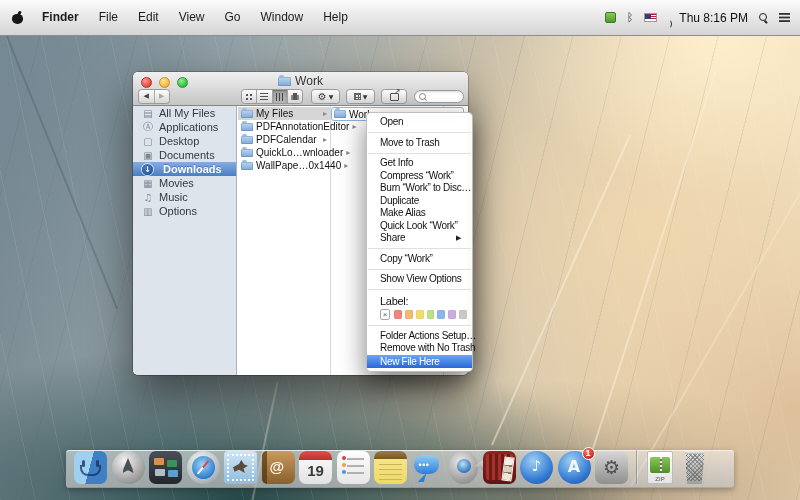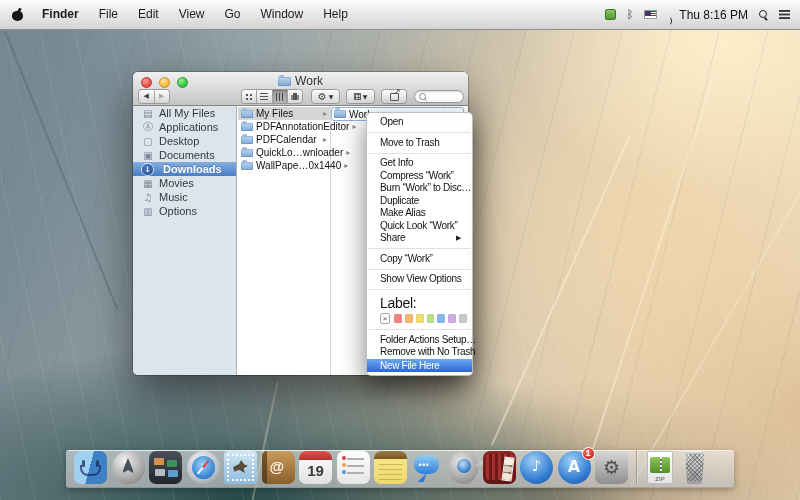--- a/index.html
+++ b/index.html
@@ -16,21 +16,21 @@
       radial-gradient(ellipse 480px 380px at 80% 45%, rgba(240,214,172,0.8), rgba(240,214,172,0) 72%),
       radial-gradient(ellipse 420px 320px at 100% 82%, rgba(214,182,144,0.85), rgba(214,182,144,0) 70%),
       radial-gradient(ellipse 320px 420px at 0% 12%, rgba(116,136,148,0.85), rgba(116,136,148,0) 70%),
       radial-gradient(ellipse 520px 200px at 30% 100%, rgba(24,62,62,0.9), rgba(24,62,62,0) 78%),
       radial-gradient(ellipse 400px 160px at 70% 100%, rgba(60,60,50,0.5), rgba(60,60,50,0) 75%),
       linear-gradient(100deg, #76878f 0%, #93a2a8 28%, #c2bcab 55%, #e8d6b8 78%, #f1e1c3 100%);
   }
   .stem { position:absolute; width:2px; border-radius:2px; pointer-events:none; }
 
   
-  #menubar { position:absolute; left:0; top:0; width:800px; height:30px;
+  #menubar { position:absolute; left:0; top:0; width:800px; height:36px;
     background:linear-gradient(#fbfbfb,#d4d4d4); border-bottom:1px solid #8e8e8e;
     display:flex; font-size:12px; color:#1c1c1c; z-index:60; }
   .mb-left { display:flex; align-items:center; gap:0; }
   .mb-item { padding:0 10px; line-height:19px; }
   .mb-app { font-weight:bold; }
   .apple { width:12px; height:12px; margin:0 8px 0 12px; position:relative; }
   .apple::before { content:""; position:absolute; left:0; top:2px; width:11px; height:10px;
     background:#161616; border-radius:45% 45% 48% 48%; }
   .apple::after { content:""; position:absolute; left:6px; top:-1px; width:3px; height:4px;
     background:#161616; border-radius:60% 0 60% 0; transform:rotate(20deg); }
@@ -143,21 +143,21 @@
   
   #ctxmenu { position:absolute; left:366px; top:112px; width:107px; z-index:50;
     background:rgba(255,255,255,0.97); border:1px solid rgba(0,0,0,0.25); border-radius:5px;
     box-shadow:0 10px 26px rgba(0,0,0,0.5); padding:3px 0; font-size:10px; letter-spacing:-0.3px; color:#111; }
   .mi { height:12.5px; line-height:12.5px; padding-left:13px; padding-right:11px; white-space:nowrap;
     display:flex; align-items:center; }
   .mi .sub { margin-left:auto; font-size:7px; color:#222; font-family:"DejaVu Sans",sans-serif; }
   .mi.hl { background:linear-gradient(#6ba7f2,#2a67da); color:#fff; height:13px; line-height:13px; }
   .msep { height:1px; background:#e0e0e0; margin:3.5px 1px; }
   .label-block { padding:1px 5px 2px 13px; }
-  .label-title { font-size:14px; margin-bottom:2px; }
+  .label-title { font-size:11px; margin-bottom:2px; }
   .swatches { display:flex; gap:3px; align-items:center; }
   .sw-x { width:11px; height:11px; background:#fff; border:1px solid #a8a8a8; border-radius:2px;
     font-size:8px; line-height:9px; text-align:center; color:#555; margin-right:1px; }
   .sw { width:9px; height:9px; border-radius:2px; box-shadow:inset 0 0 1px rgba(0,0,0,0.3); }
 
   
   #dock { position:absolute; left:50%; transform:translateX(-50%); bottom:12px; height:38px;
     width:668px; border-radius:3px; z-index:40;
     background:linear-gradient(rgba(244,244,244,0.55), rgba(195,195,195,0.72));
     border-top:1px solid rgba(255,255,255,0.75); border-bottom:1px solid rgba(120,120,120,0.5);

